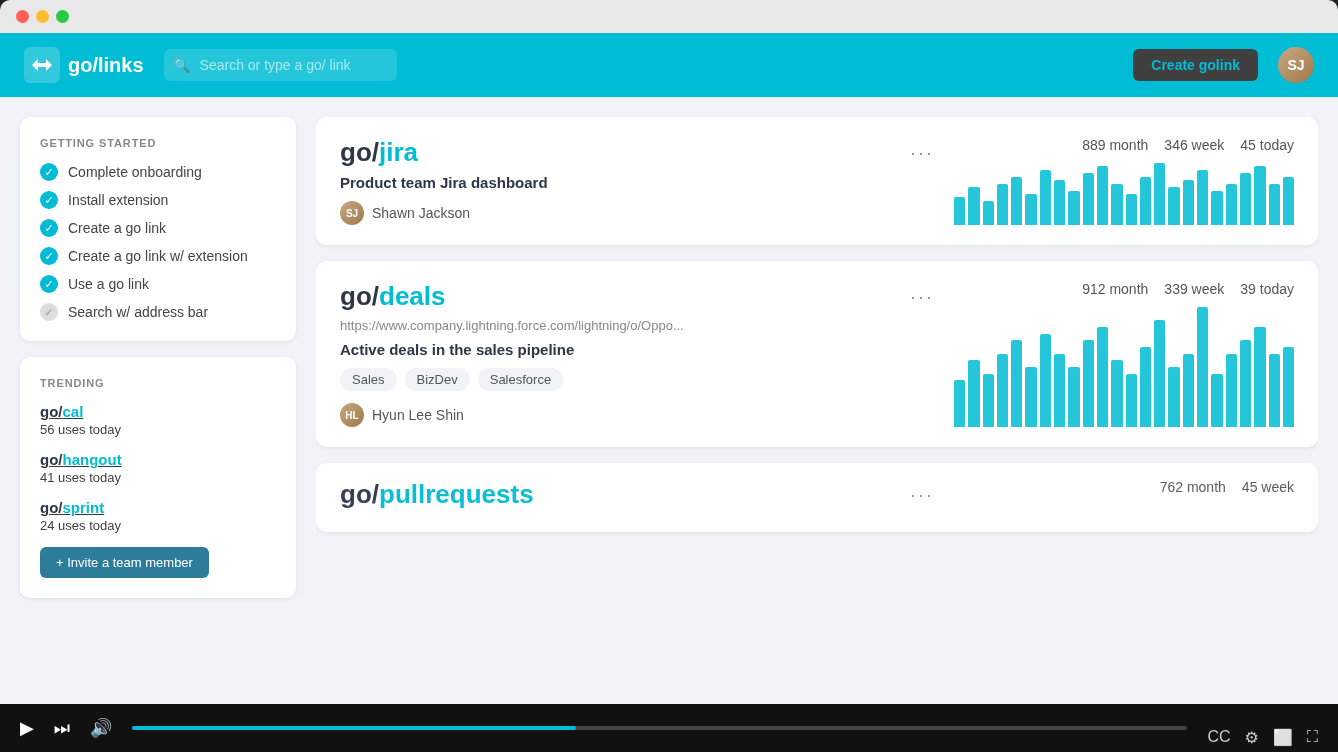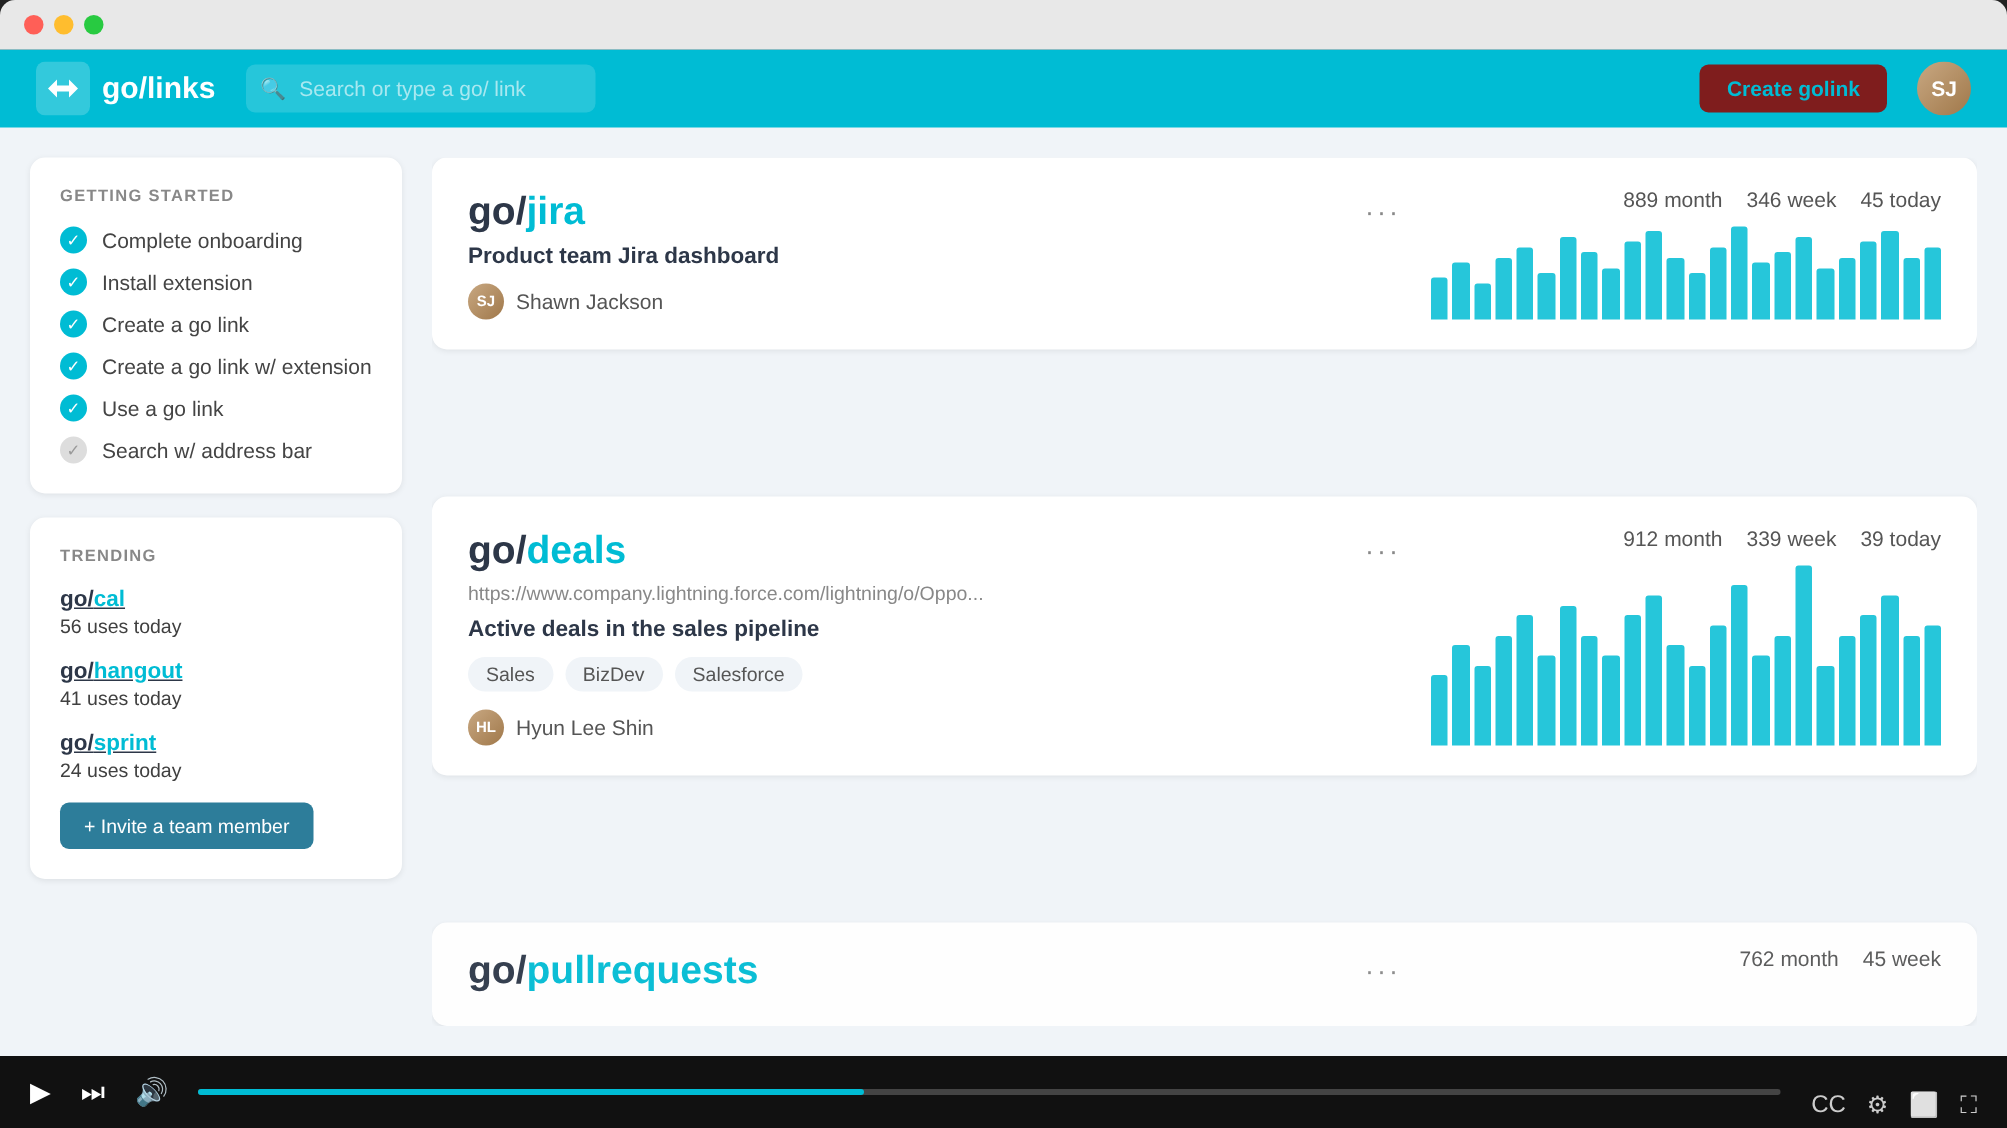--- a/index.html
+++ b/index.html
@@ -41,21 +41,21 @@
       background: #f0f4f8;
       overflow: hidden;
     }
 
     
     .navbar {
       background: #00bcd4;
       display: flex;
       align-items: center;
       padding: 0 24px;
-      height: 52px;
+      height: 64px;
       flex-shrink: 0;
       gap: 20px;
     }
     .logo {
       display: flex;
       align-items: center;
       gap: 8px;
       color: white;
       font-size: 20px;
       font-weight: 600;
@@ -84,21 +84,21 @@
     .search-wrapper .search-icon {
       position: absolute;
       left: 10px;
       top: 50%;
       transform: translateY(-50%);
       color: rgba(255,255,255,0.6);
       font-size: 14px;
     }
     .header-spacer { flex: 1; }
     .create-btn {
-      background: #7f1d1d;
+      background: #404040;
       color: #00bcd4;
       border: none;
       border-radius: 6px;
       padding: 8px 18px;
       font-size: 14px;
       font-weight: 600;
       cursor: pointer;
       white-space: nowrap;
     }
     .avatar {
@@ -119,21 +119,21 @@
     .main-content {
       flex: 1;
       display: flex;
       gap: 20px;
       padding: 20px;
       overflow: hidden;
     }
 
     
     .sidebar {
-      width: 248px;
+      width: 276px;
       flex-shrink: 0;
       display: flex;
       flex-direction: column;
       gap: 16px;
     }
 
     .sidebar-card {
       background: white;
       border-radius: 10px;
       padding: 20px;
@@ -203,21 +203,20 @@
       margin-top: 10px;
     }
 
     
     .cards-area {
       flex: 1;
       display: flex;
       flex-direction: column;
       gap: 16px;
       overflow: hidden;
-      justify-content: space-between;
     }
 
     .golink-card {
       background: white;
       border-radius: 10px;
       padding: 20px 24px;
       box-shadow: 0 1px 4px rgba(0,0,0,0.08);
       display: flex;
       gap: 20px;
     }

